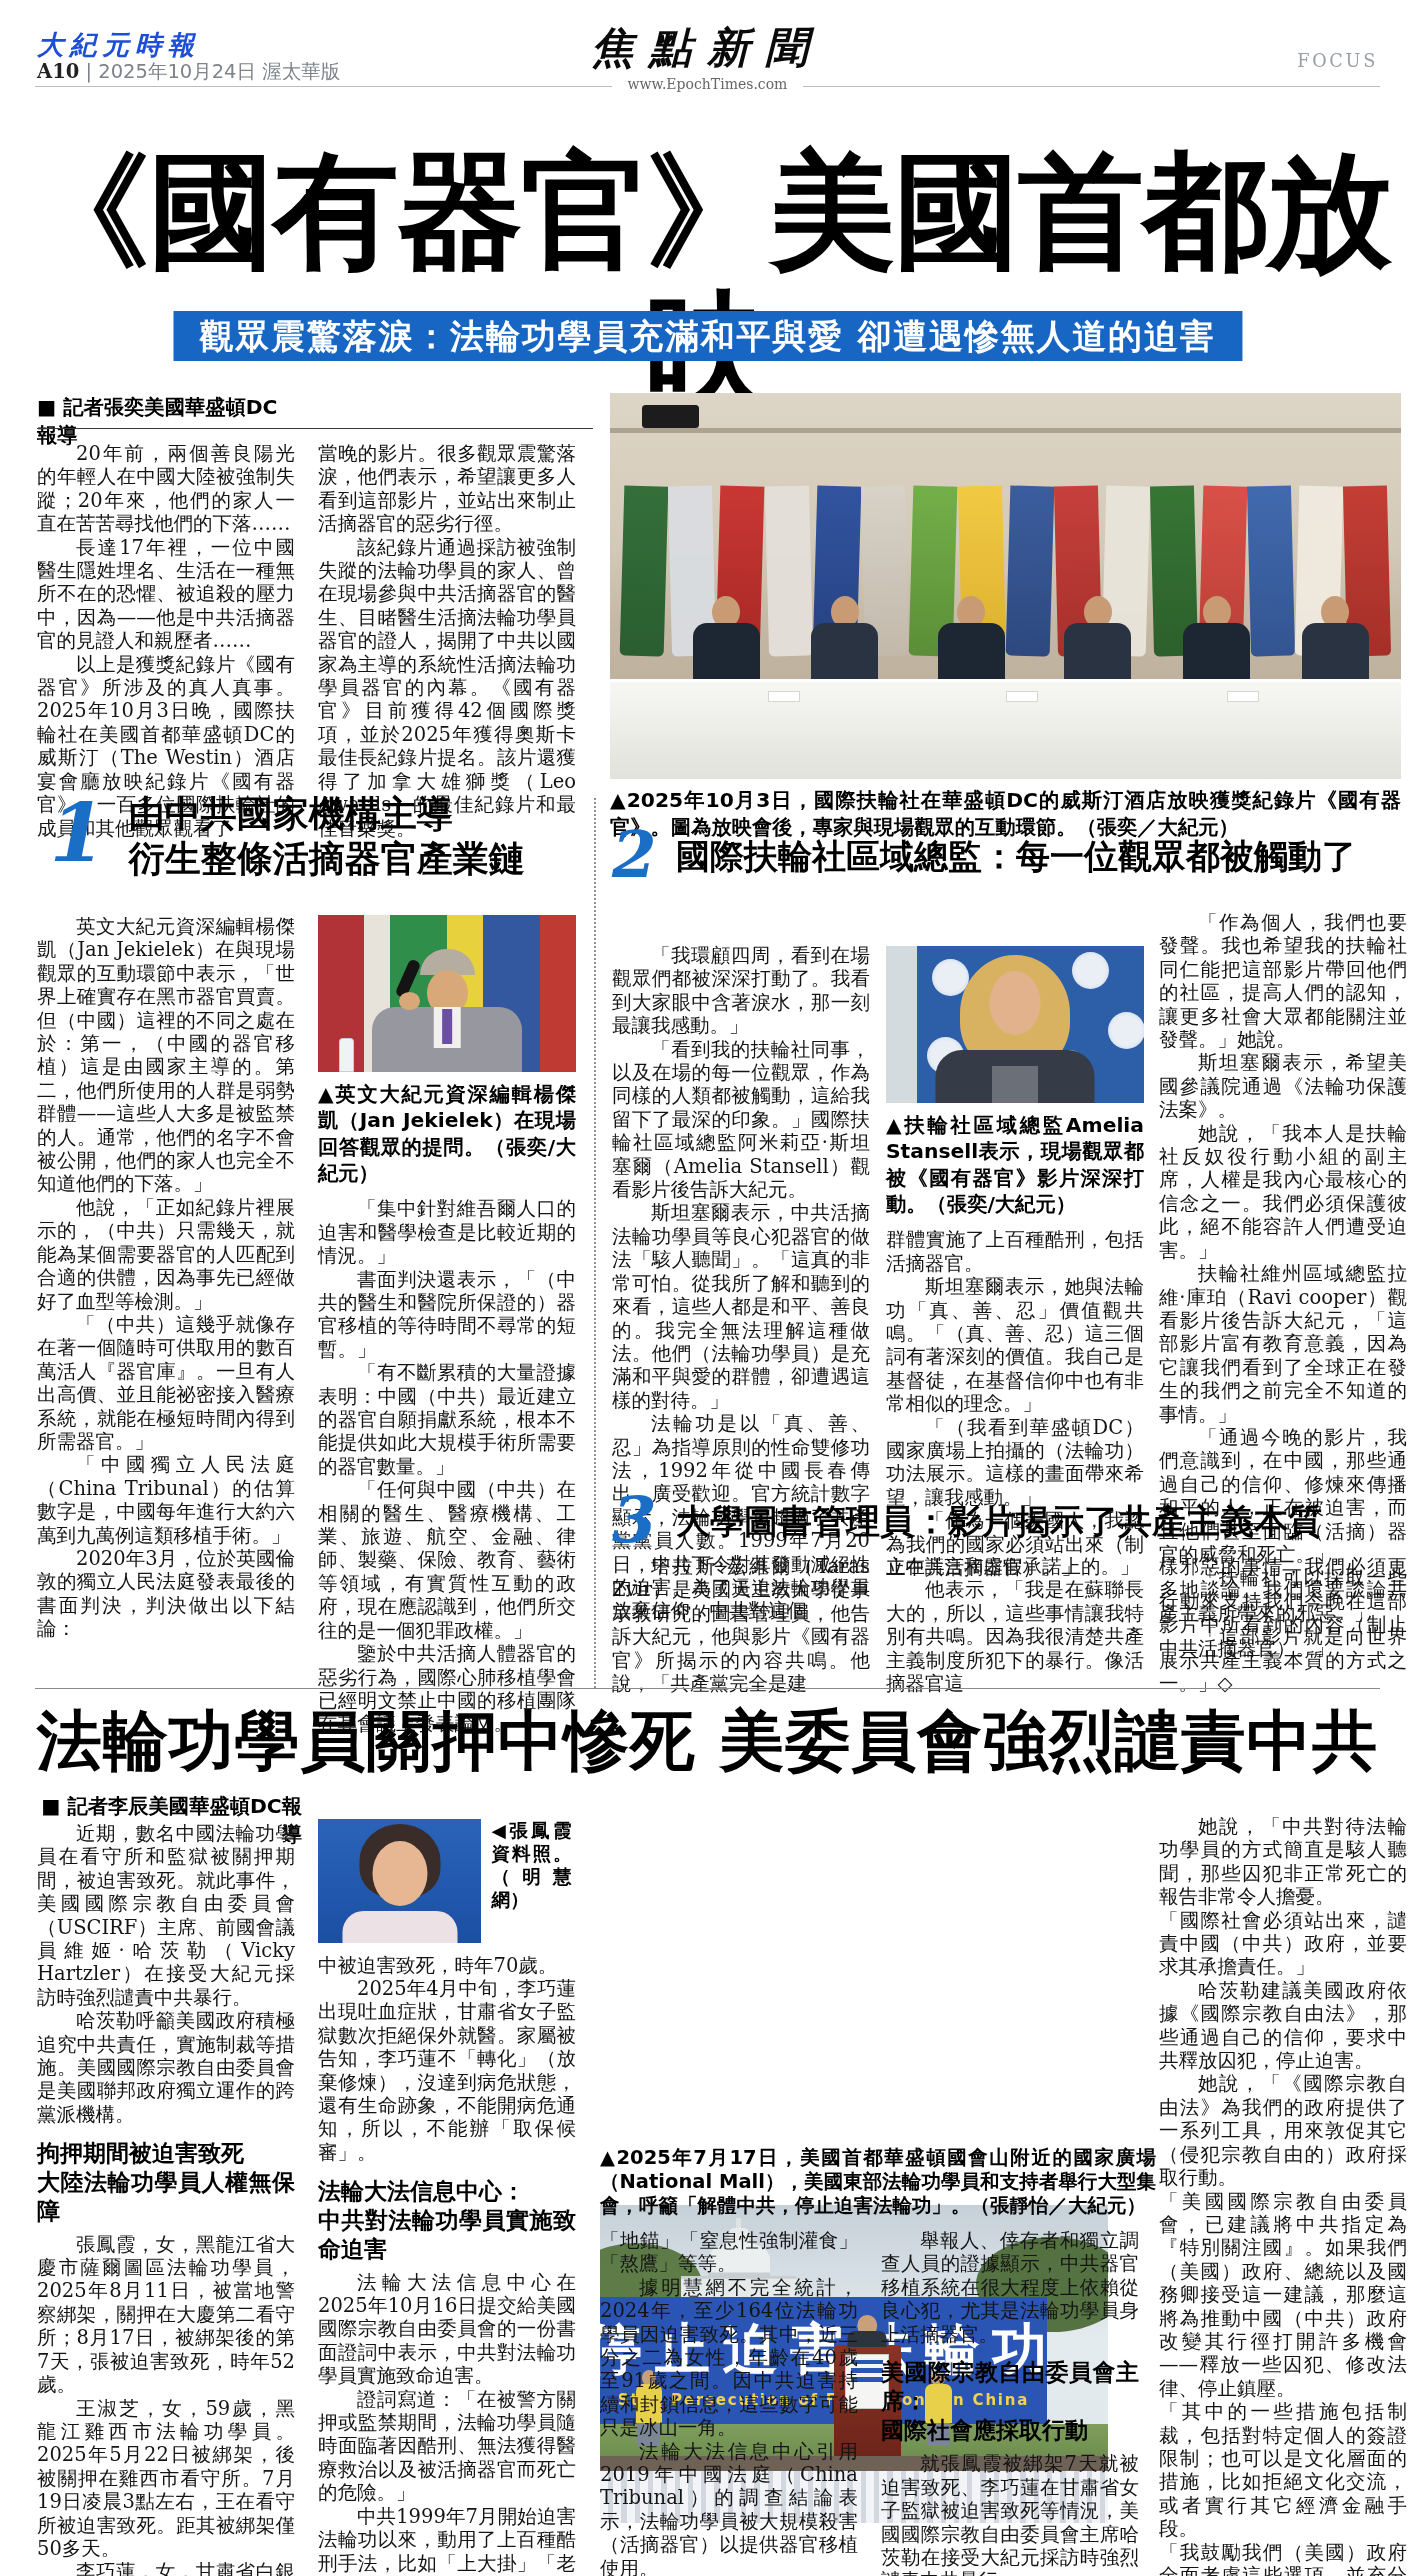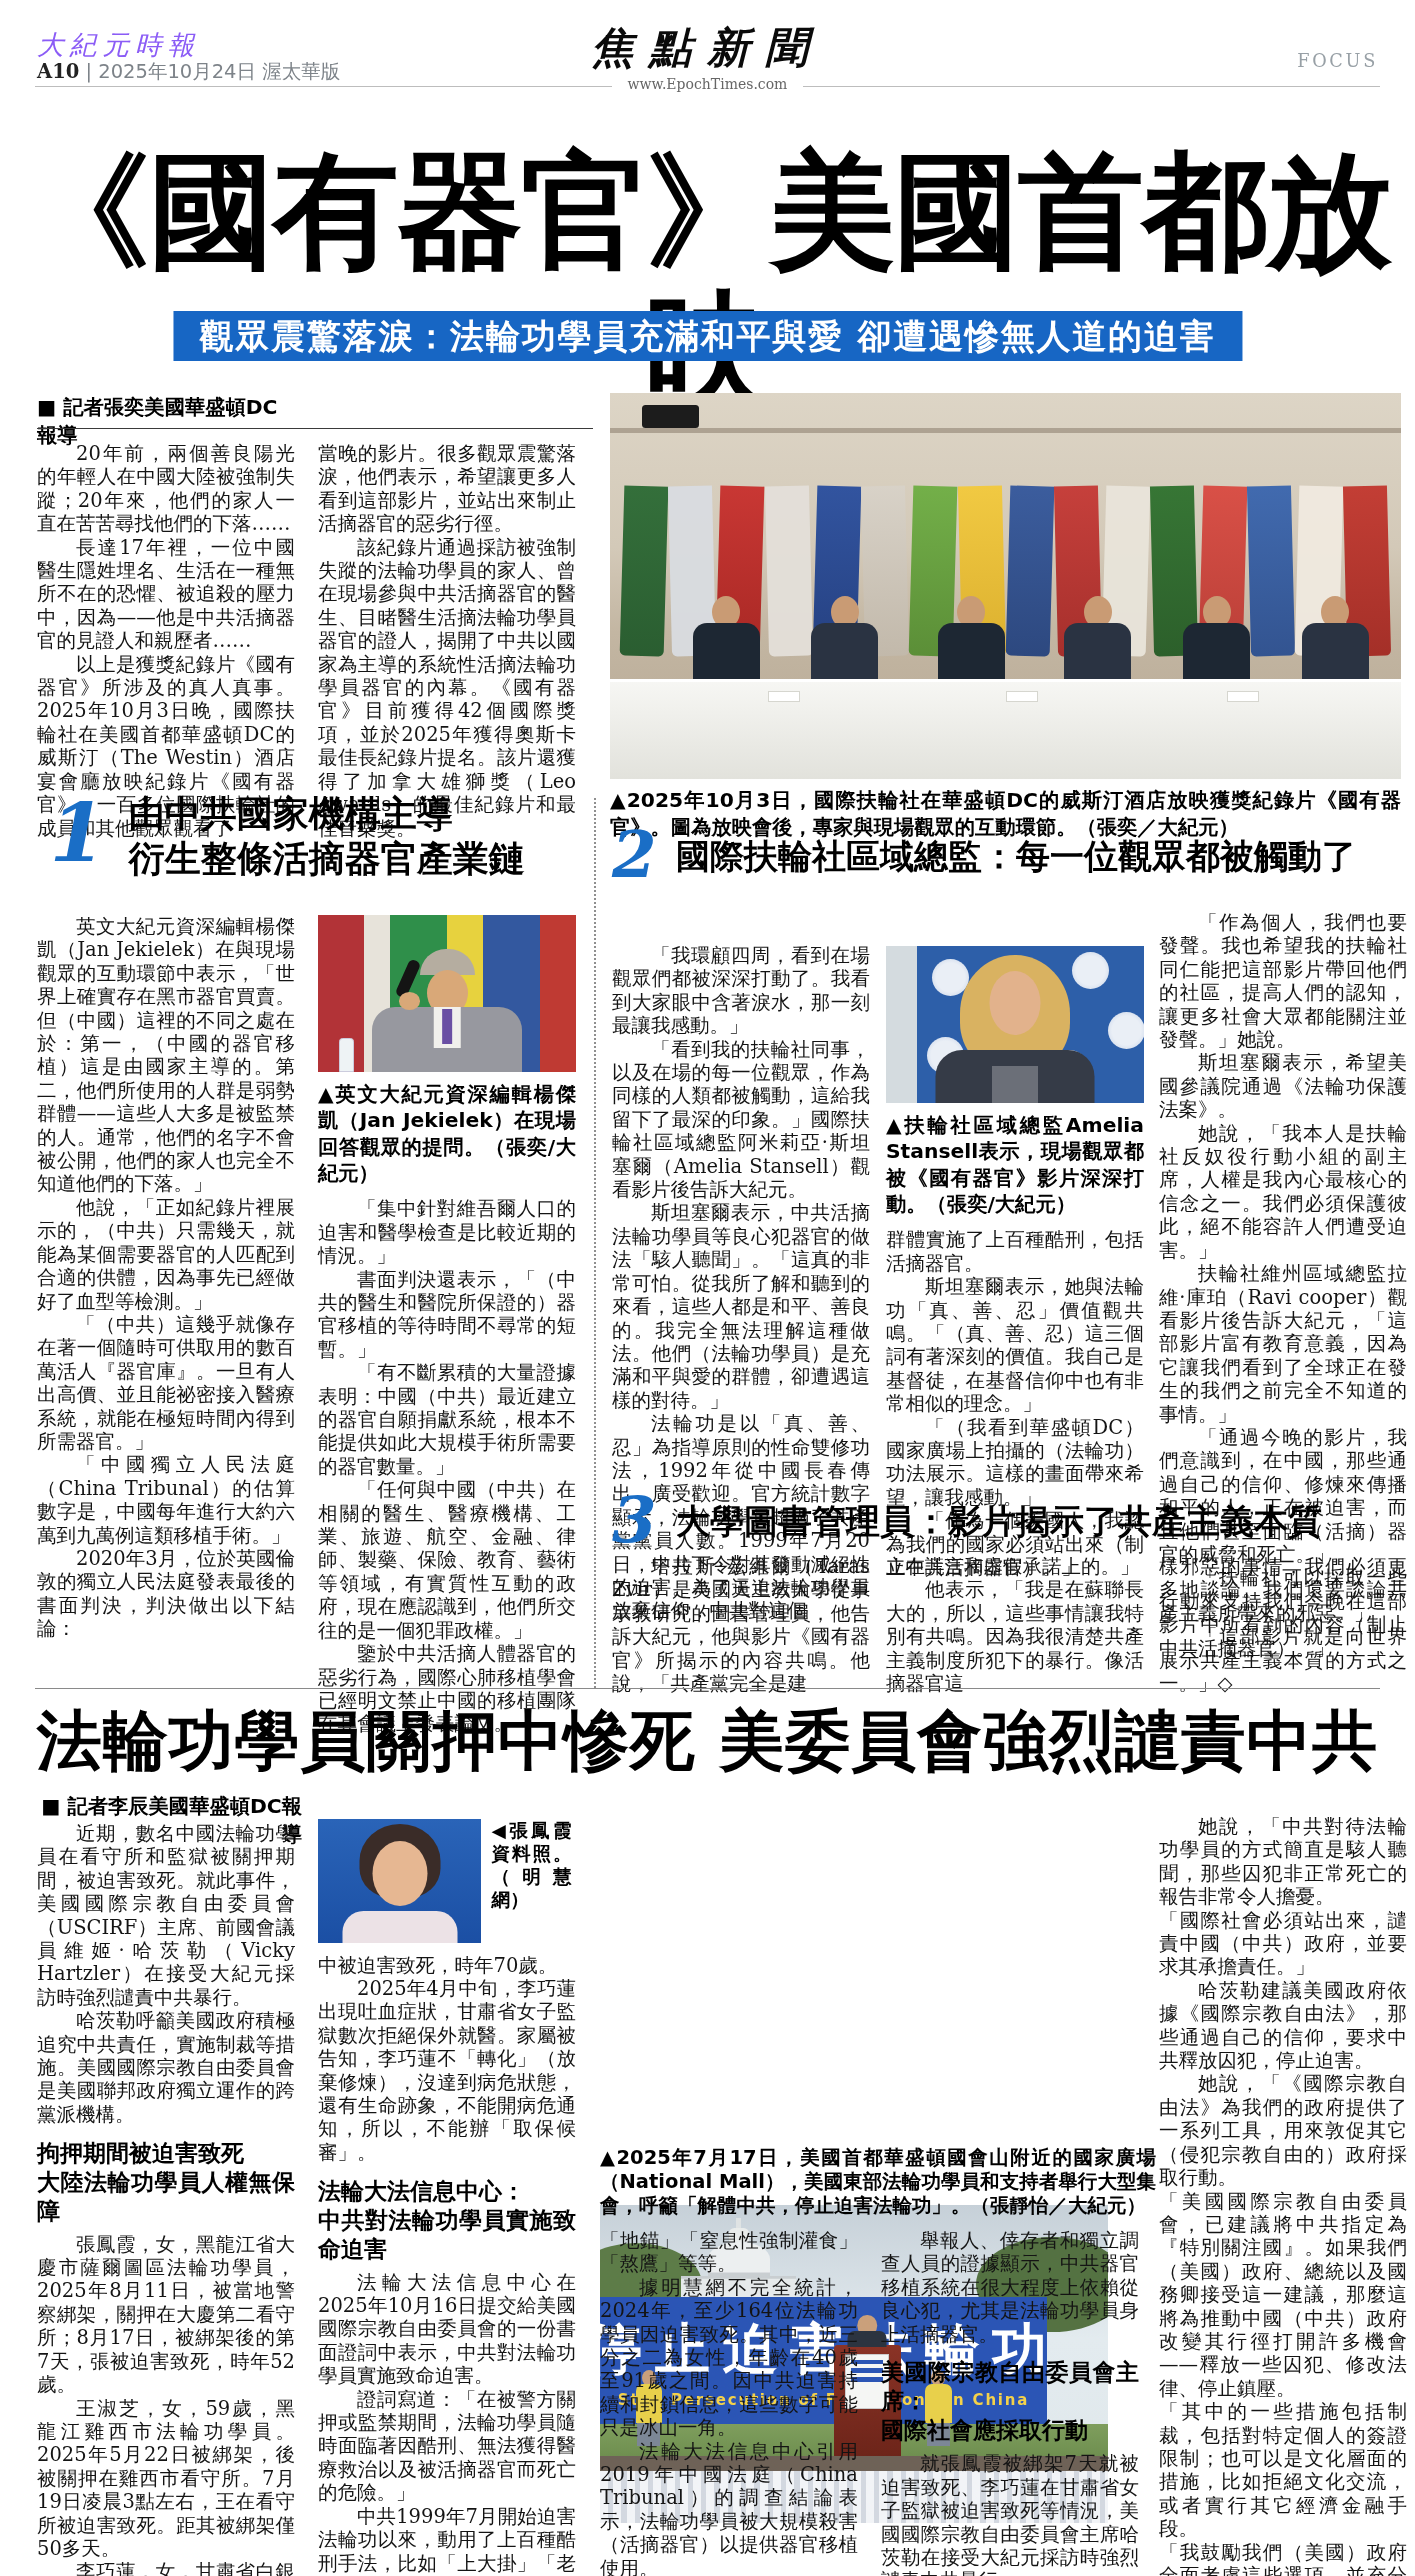--- a/index.html
+++ b/index.html
@@ -2,21 +2,21 @@
 <html style="font-size:14px"><head>
 <meta charset="utf-8">
 <style>
   html,body{margin:0;padding:0;background:#e8e8e8;}
   #page{position:relative;width:1415px;height:2576px;background:#ffffff;margin:0 auto;overflow:hidden;
         font-family:"DejaVu Serif","Liberation Serif",serif;color:#111;}
   .sans{font-family:"DejaVu Sans","Liberation Sans",sans-serif;}
   .abs{position:absolute;}
 
   
-  .hdr-logo{left:37px;top:26.5px;font-size:26.5px;font-weight:normal;color:#8b5cf6;letter-spacing:6.2px;font-style:italic;}
+  .hdr-logo{left:37px;top:26.5px;font-size:26.5px;font-weight:bold;color:#1d4ed8;letter-spacing:6.2px;font-style:italic;}
   .hdr-info{left:37px;top:58px;font-size:19.5px;color:#7d8389;font-family:"DejaVu Sans","Liberation Sans",sans-serif;}
   .hdr-info b{color:#222;font-family:"DejaVu Serif","Liberation Serif",serif;}
   .hdr-title{left:0;right:0;top:19.5px;text-align:center;font-size:42px;font-weight:900;letter-spacing:16px;color:#0a0a0a;font-style:italic;}
   .hdr-focus{right:37px;top:51px;font-size:17.7px;color:#98a0a6;letter-spacing:2.7px;}
   .hdr-rule{left:35px;right:35px;top:86px;border-top:0.9px solid #bdbdbd;}
   .hdr-url-wrap{left:0;right:0;top:76px;text-align:center;}
   .hdr-url{display:inline-block;background:#fff;padding:0 16px;font-size:14px;color:#666;}
 
   
   .headline1{left:0;right:0;top:142px;text-align:center;font-size:126px;line-height:1.1;font-weight:900;color:#000;letter-spacing:-1.8px;}

